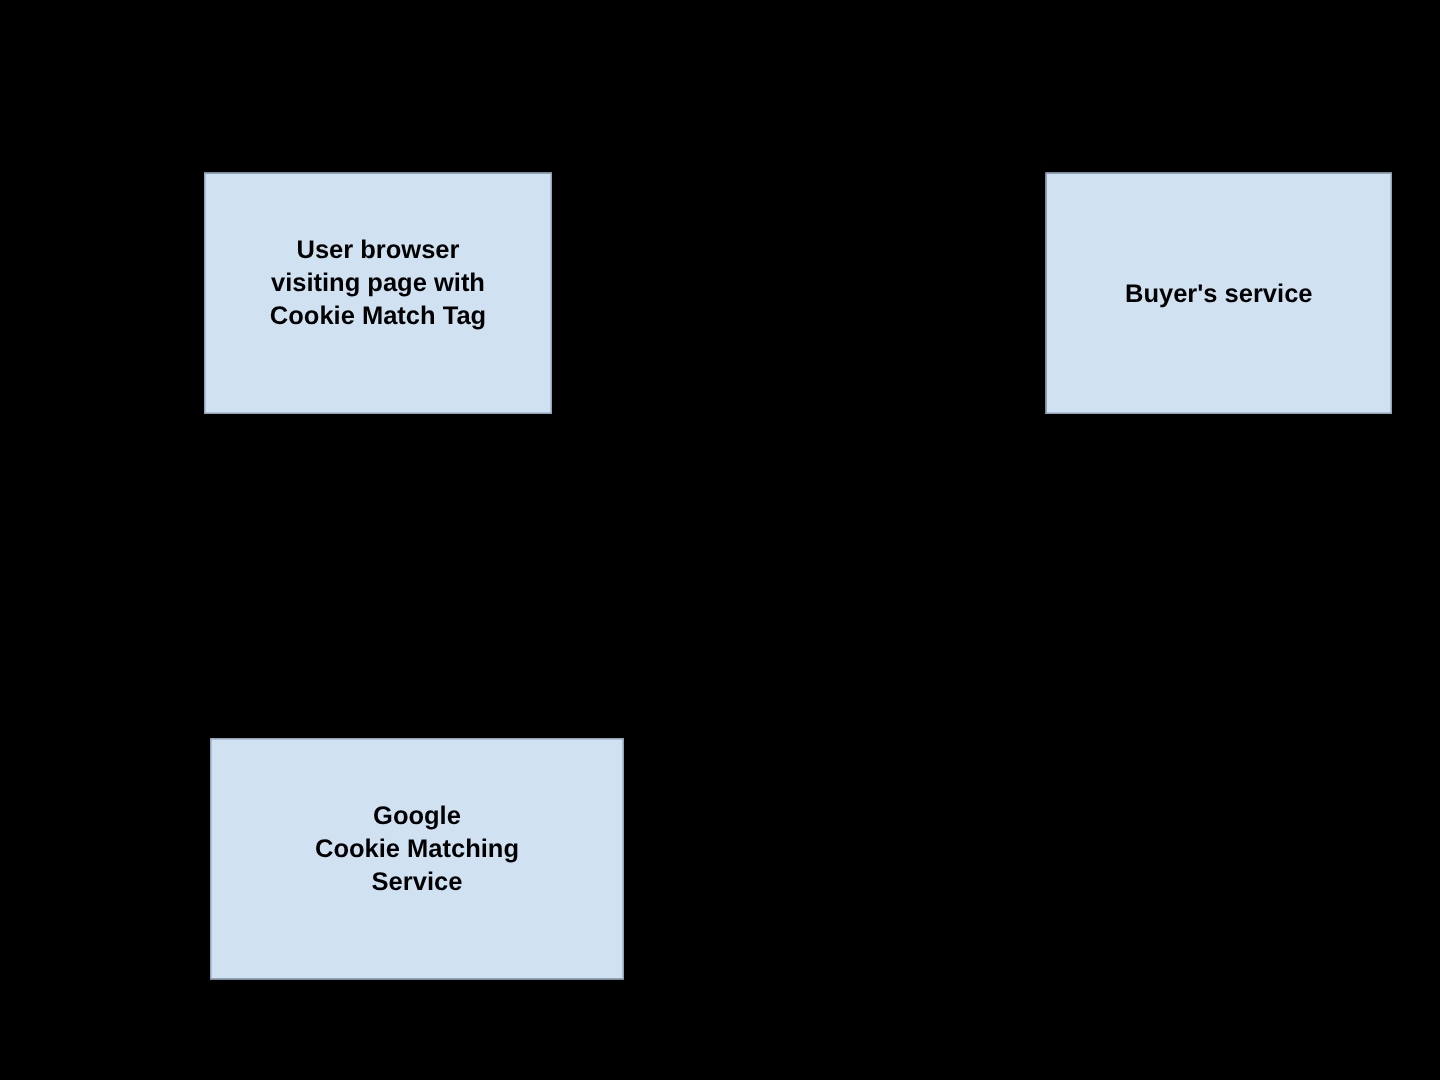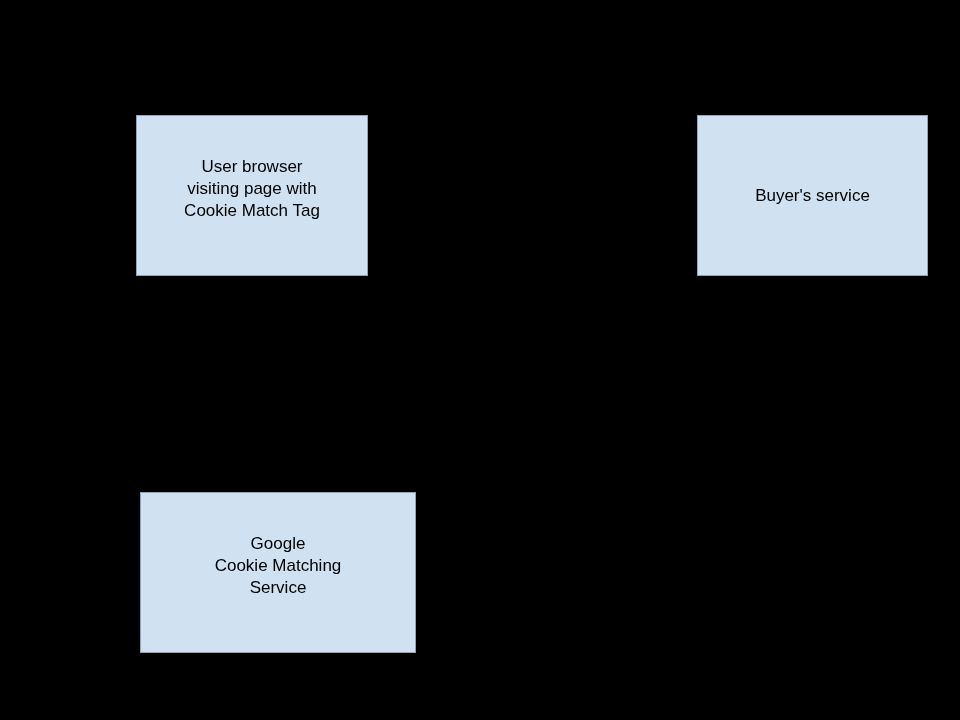--- a/index.html
+++ b/index.html
@@ -28,21 +28,21 @@
     display: flex;
     align-items: center;
     justify-content: center;
     text-align: center;
   }
   .node-label {
     color: #000000;
     font-family: "Liberation Sans", sans-serif;
     font-size: 17px;
     line-height: 22px;
-    font-weight: normal;
+    font-weight: bold;
     white-space: pre-line;
     padding: 0 6px;
   }
   
   .node.multiline .node-label {
     position: relative;
     top: -7px;
   }
   #node-user-browser {
     left: 136px;

